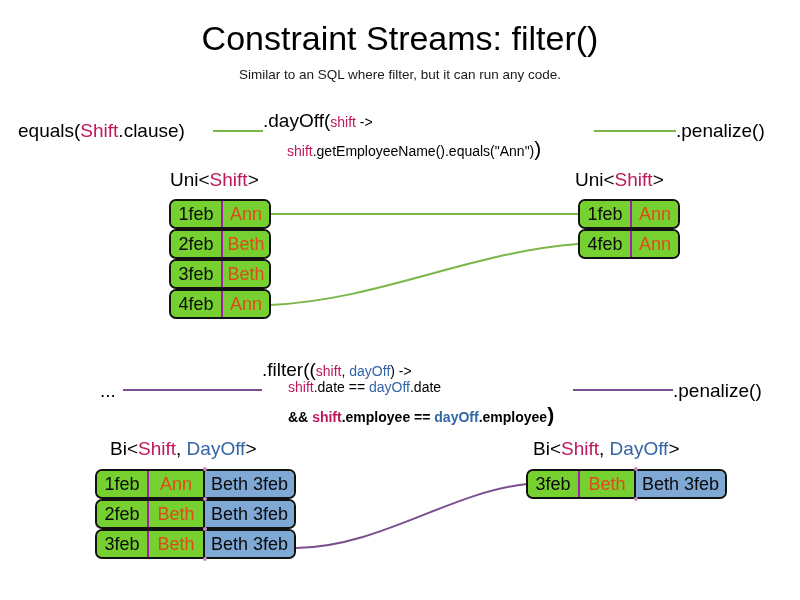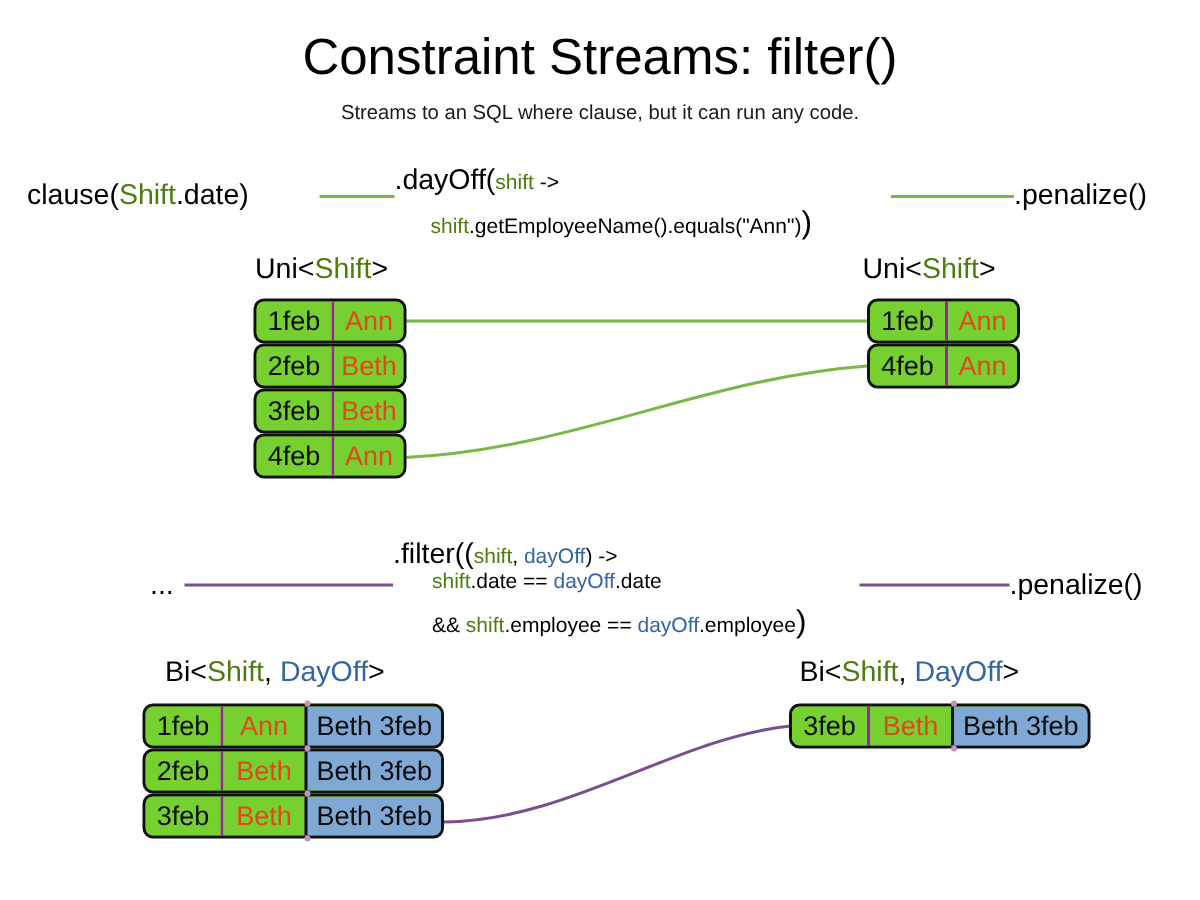--- a/index.html
+++ b/index.html
@@ -32,21 +32,21 @@
     width: 800px;
     text-align: center;
     font-size: 13.5px;
     line-height: 18px;
     color: #1a1a1a;
   }
 
   
   .code-lg { font-size: 19px; line-height: 24px; white-space: nowrap; }
   .code-sm { font-size: 14px; line-height: 19px; white-space: nowrap; }
-  .shift { color: #4d7c0f; }
+  .shift { color: #be185d; }
   .dayoff { color: #3465a4; margin-top: 10px; }
   .bigparen { font-size: 21px; line-height: 21px; }
 
   
   #wires { left: 0; top: 0; width: 800px; height: 600px; pointer-events: none; }
 
   
   .stream-label {
     font-size: 19px;
     line-height: 23px;
@@ -96,41 +96,41 @@
     position: absolute;
     width: 4px; height: 4px;
     background: #c98ec0;
     border-radius: 50%;
   }
 </style>
 </head>
 <body>
 
 <div class="abs" id="title">Constraint Streams: filter()</div>
-<div class="abs" id="subtitle">Streams to an SQL where clause, but it can run any code.</div>
+<div class="abs" id="subtitle">Similar to an SQL where filter, but it can run any code.</div>
 
 <svg class="abs" id="wires" viewBox="0 0 800 600" xmlns="http://www.w3.org/2000/svg">
 
   <line x1="213" y1="131" x2="263" y2="131" stroke="#7ab648" stroke-width="2"></line>
 
   <line x1="594" y1="131" x2="676" y2="131" stroke="#7ab648" stroke-width="2"></line>
 
   <line x1="270" y1="214" x2="578" y2="214" stroke="#7ab648" stroke-width="2"></line>
 
   <path d="M 270 305 C 380 300 470 252 578 244" fill="none" stroke="#7ab648" stroke-width="2"></path>
 
   <line x1="123" y1="390" x2="262" y2="390" stroke="#7b4f8e" stroke-width="2"></line>
 
   <line x1="573" y1="390" x2="673" y2="390" stroke="#7b4f8e" stroke-width="2"></line>
 
   <path d="M 296 548 C 380 547 450 492 527 484" fill="none" stroke="#7b4f8e" stroke-width="2"></path>
 </svg>
 
 <div class="abs code-lg" style="left:18px; top:119px;">
-  <span>clause(</span><span class="shift">Shift</span><span>.date)</span>
+  <span>equals(</span><span class="shift">Shift</span><span>.clause)</span>
 </div>
 
 <div class="abs code-lg" style="left:263px; top:109px;">
   <span>.dayOff(</span><span class="shift code-sm">shift</span><span class="code-sm"> -&gt;</span>
 </div>
 <div class="abs code-sm" style="left:287px; top:138px;">
   <span class="shift">shift</span><span>.getEmployeeName().equals("Ann")</span><span class="bigparen">)</span>
 </div>
 
 <div class="abs code-lg" style="left:676px; top:119px;">.penalize()</div>
@@ -170,21 +170,21 @@
 </div>
 
 <div class="abs code-lg" style="left:100px; top:379px;">...</div>
 
 <div class="abs code-lg" style="left:262px; top:358px;">
   <span>.filter((</span><span class="shift code-sm">shift</span><span class="code-sm">, </span><span class="dayoff code-sm">dayOff</span><span class="code-sm">) -&gt;</span>
 </div>
 <div class="abs code-sm" style="left:288px; top:378px;">
   <span class="shift">shift</span><span>.date == </span><span class="dayoff">dayOff</span><span>.date</span>
 </div>
-<div class="abs code-sm" style="left:288px; top:404px;">
+<div class="abs code-sm" style="left:288px; top:404px;font-weight:bold;">
   <span>&amp;&amp; </span><span class="shift">shift</span><span>.employee == </span><span class="dayoff">dayOff</span><span>.employee</span><span class="bigparen">)</span>
 </div>
 
 <div class="abs code-lg" style="left:673px; top:379px;">.penalize()</div>
 
 <div class="abs stream-label" style="left:110px; top:437px;">
   <span>Bi&lt;</span><span class="shift">Shift</span><span>, </span><span class="dayoff">DayOff</span><span>&gt;</span>
 </div>
 
 <div class="abs stream-label" style="left:533px; top:437px;">

